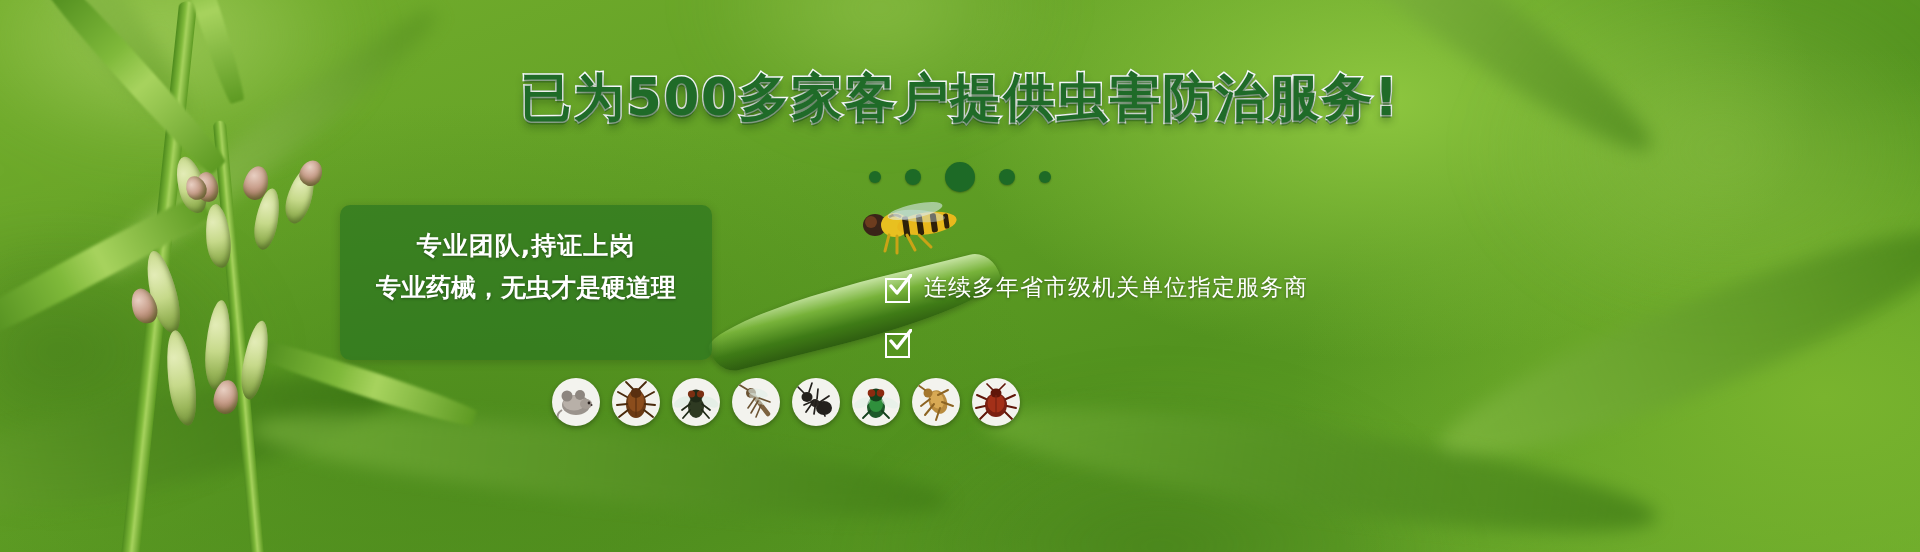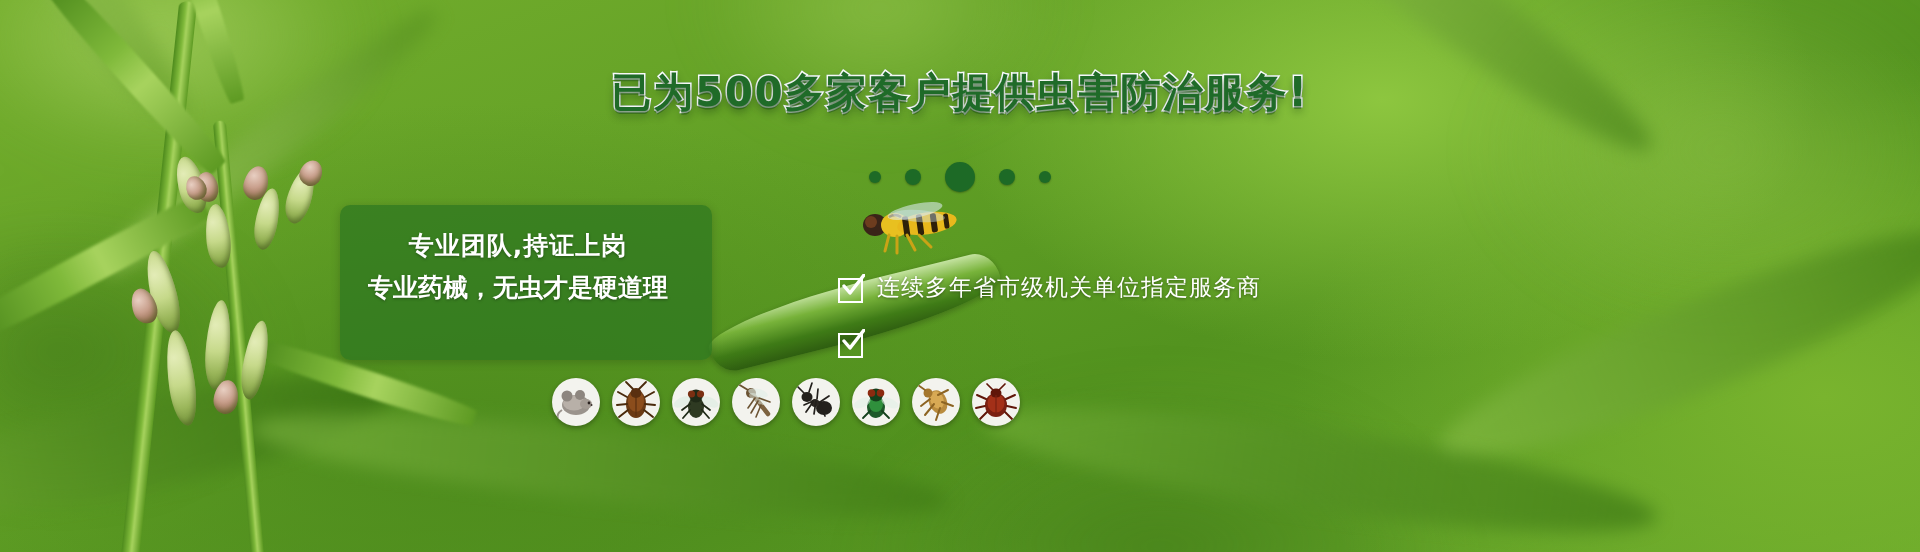--- a/index.html
+++ b/index.html
@@ -55,21 +55,21 @@
   .bud.pink {
     background:radial-gradient(circle at 36% 30%, #e8cfc2 0%, #c9a08d 42%, #9c7256 78%, #6d4c36 100%);
   }
   
   .headline {
     position:absolute;
     left:0; right:0; top:72px;
     text-align:center;
     font-family:"DejaVu Sans", sans-serif;
     font-weight:bold;
-    font-size:40px;
+    font-size:51px;
     letter-spacing:2px;
     line-height:1;
     white-space:nowrap;
     color:#1f6b28;
     -webkit-text-stroke:3px #ffffff;
     paint-order:stroke fill;
     text-shadow:
       0 3px 0 rgba(20,70,20,.40),
       0 5px 9px rgba(10,45,10,.45);
   }
@@ -96,41 +96,41 @@
   .panel {
     position:absolute;
     left:340px; top:205px;
     width:372px; height:155px;
     background:rgba(44,118,32,.72);
     border-radius:10px;
     box-shadow:0 2px 10px rgba(0,0,0,.18);
   }
   .panel-lines {
     position:absolute;
-    left:332px; top:205px;
+    left:340px; top:205px;
     width:372px; height:123px;
     display:flex; flex-direction:column;
     align-items:center; justify-content:center;
     gap:9px;
     pointer-events:none;
   }
   .panel-line {
     color:#ffffff;
     font-family:"DejaVu Sans", sans-serif;
     font-weight:bold;
     white-space:nowrap;
     text-shadow:0 1px 3px rgba(0,0,0,.35);
   }
   .panel-line.l1 { font-size:25px; letter-spacing:1px; }
   .panel-line.l2 { font-size:25px; letter-spacing:0px; }
   .panel-line.l3 { font-size:25px; letter-spacing:0px; }
   
   .bullets {
     position:absolute;
-    left:838px; top:272px;
+    left:885px; top:272px;
     display:flex; flex-direction:column; gap:27px;
   }
   .bullet {
     display:flex; align-items:center; gap:14px;
   }
   .check-box {
     width:25px; height:25px;
     position:relative;
     flex:0 0 auto;
   }

